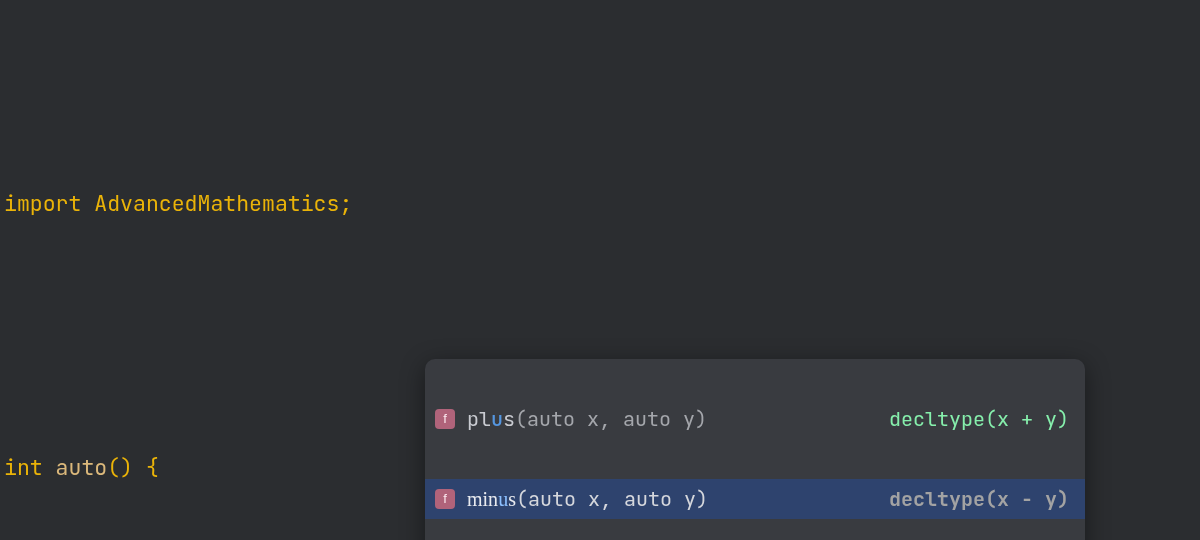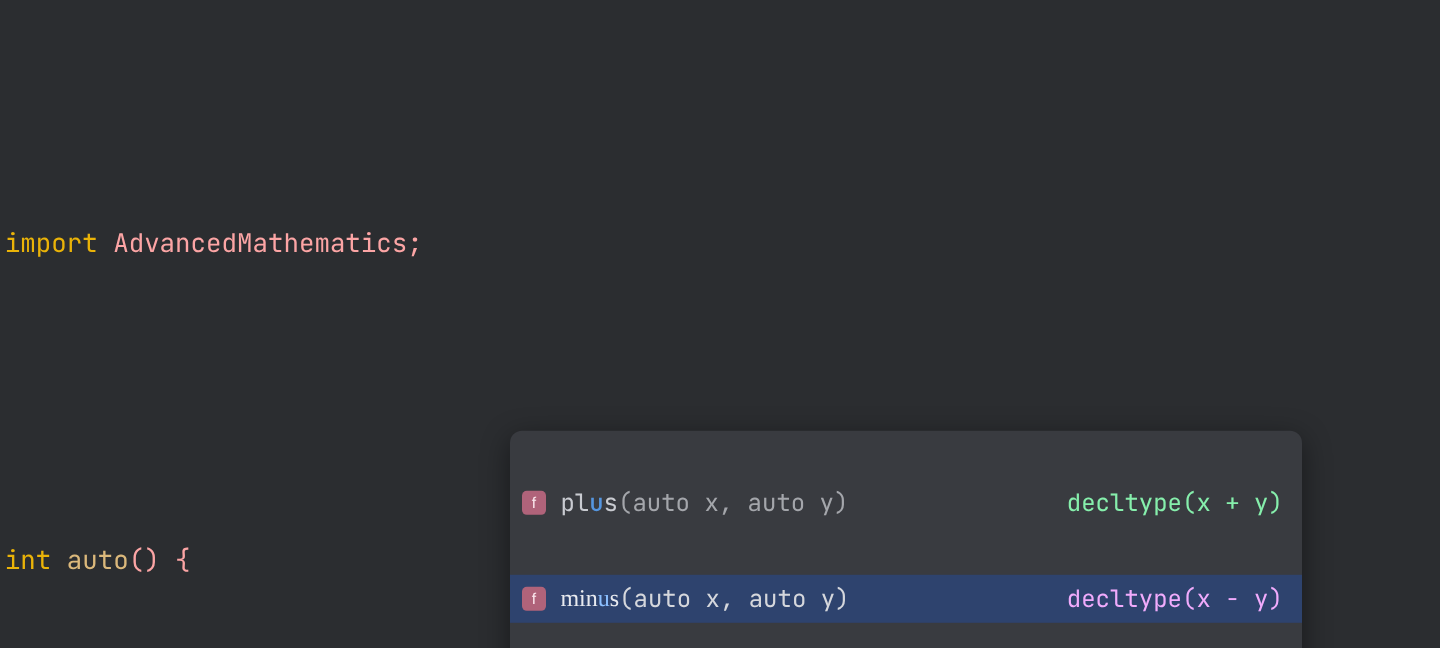--- a/index.html
+++ b/index.html
@@ -1,33 +1,33 @@
 <!DOCTYPE html>
 <html><head>
 <meta charset="utf-8">
 <style>
   html,body{margin:0;padding:0;width:1200px;height:540px;background:#2b2d30;overflow:hidden;}
   body{font-family:"JetBrains Mono","Menlo","Consolas",monospace;font-size:21.5px;line-height:44px;color:#bcbec4;}
   .editor{position:relative;padding-top:5px;padding-left:4px;white-space:pre;}
   .line{height:44px;}
   .kw{color:#eab308;}
   .fn{color:#dbb87b;}
-  .num,.id,.op{color:#fca5a5;margin-top:37px;}
+  .num,.id,.op{color:#eab308;margin-top:37px;}
   .hl{position:absolute;left:0;right:0;height:44px;background:#33363a;z-index:-1;}
 
   .popup{position:absolute;left:425px;top:359px;width:660px;background:#393b40;border-radius:10px;box-shadow:0 6px 24px rgba(0,0,0,.45);font-size:20px;line-height:1;overflow:hidden;}
   .popup-row{display:flex;align-items:center;height:40px;padding:0 16px 0 10px;color:#a4a6ab;}
   .popup-row.sel{background:#2e436e;color:#d5d7dc;}
   .ficon{width:20px;height:20px;border-radius:4px;background:#b0637a;color:#fce8ef;font-family:Arial,Helvetica,sans-serif;font-size:13px;line-height:20px;text-align:center;margin-right:12px;flex:0 0 auto;}
   .m{color:#c9cbd1;}
   .popup-row.sel .m{color:#e8eaef;font-family:Liberation Serif, serif;}
   .hlch{color:#5596e0;font-weight:500;}
   .popup-row.sel .hlch{color:#8cc0ff;}
   .ret{margin-left:auto;color:#86efac;}
-  .popup-row.sel .ret{color:#f0abfc;}
+  .popup-row.sel .ret{color:#a3a3a3;font-weight:bold;}
 </style>
 </head>
 <body>
 
 <div class="editor">
   <div class="hl" style="top:321px;"></div>
 
   <div class="line"><span class="kw">import</span><span class="id"> AdvancedMathematics;</span></div>
   <div class="line"> </div>
   <div class="line"><span class="kw">int</span><span class="fn"> auto</span><span class="op">() {</span></div>

